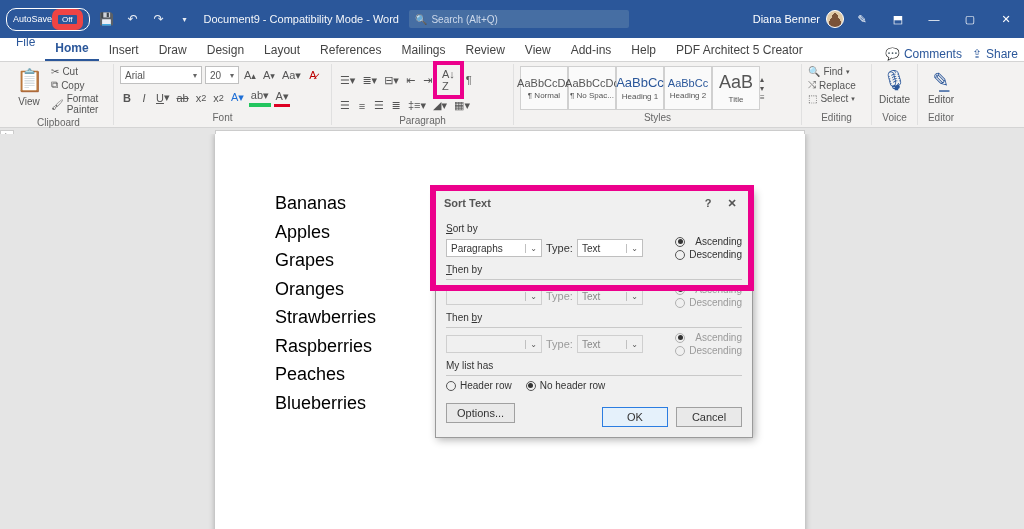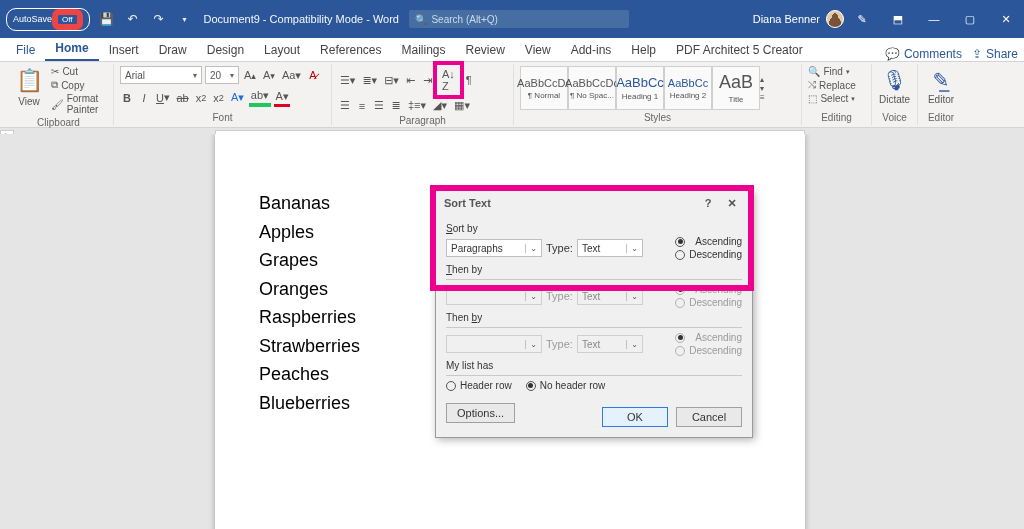--- a/index.html
+++ b/index.html
@@ -13,21 +13,21 @@
   .tb-search { margin-left: 10px; background: #466ea3; height: 18px; width: 220px; border-radius: 2px; display: flex; align-items: center; padding: 0 6px; font-size: 10px; color: #cdd9ea;}
   .tb-spacer { flex: 1; }
   .tb-user { display: flex; align-items: center; gap: 6px; font-size: 11px;}
   .avatar { width: 18px; height: 18px; border-radius: 50%; background: #e0c9a6; border: 1px solid #fff; background-image: radial-gradient(circle at 50% 33%, #7a5238 0 3px, transparent 3px), radial-gradient(circle at 50% 75%, #7a5238 0 6px, transparent 6px);}
   .tb-right { display: flex; align-items: center; }
   .tb-win { width: 36px; height: 26px; display: flex; align-items: center; justify-content: center; font-size: 11px;}
   
   .menu { height: 24px; background: #fff; display: flex; align-items: flex-end; padding: 0 6px; font-size: 12px; color: #444; border-bottom: 1px solid #d4d4d4;}
   .menu-item { padding: 4px 10px; cursor: pointer;}
   .menu-item.active { color: #2b579a; border-bottom: 2px solid #2b579a; font-weight: 600;}
-  .menu-file { background: none; color: #2b579a; padding: 4px 10px; }
+  .menu-file { background: none; color: #2b579a; padding: 12px 10px; }
   .menu-right { margin-left: auto; display: flex; gap: 10px; align-items: center; color: #2b579a; font-size: 12px;}
   .menu-right span { display: inline-flex; align-items: center; gap: 4px;}
   
   .ribbon { height: 66px; background: #f3f2f1; display: flex; padding: 2px 4px; border-bottom: 1px solid #d4d4d4; font-size: 11px; color: #555;}
   .rgroup { display: flex; flex-direction: column; justify-content: space-between; padding: 2px 6px; border-right: 1px solid #e0e0e0;}
   .rgroup-label { text-align: center; font-size: 10px; color: #666; margin-top: 2px; position: relative;}
   .vstack { display: flex; flex-direction: column; gap: 2px; font-size: 10px;}
   .hstack { display: flex; align-items: center; gap: 3px;}
   .rbtn { padding: 1px 2px; font-size: 11px; color: #555; display: inline-flex; align-items: center; justify-content: center; min-width: 14px;}
   .big-btn { display: flex; flex-direction: column; align-items: center; justify-content: flex-start; padding: 2px 6px; font-size: 10px; color: #555; gap: 2px;}
@@ -38,21 +38,21 @@
   .style-box .sample{ font-size:11px; }
   .highlight-sort { outline: 4px solid #ec008c; outline-offset: 1px;}
   
   .ruler-wrap { position: relative; height: 18px; background:#e5e5e5;}
   .ruler { position: absolute; left:215px; width:590px; height:14px; top:2px; background:#fff; border:1px solid #ccc; font-size:8px; color:#888; display:flex; align-items:center; overflow:hidden;}
   .ruler-seg { flex:1; border-right:1px solid #bbb; display:flex; align-items:flex-end; justify-content:center; position:relative;}
   .ruler-seg::before { content: attr(data-n); position:absolute; top:0; font-size:8px;}
   
   .canvas { position:absolute; left:0; right:0; top:134px; bottom:0; background:#e5e5e5; overflow:hidden;}
   .page { position:absolute; left:215px; top:0; width:590px; height:430px; background:#fff; box-shadow:0 0 6px rgba(0,0,0,.3);}
-  .doc-text { position:absolute; left:44px; top:55px; font-family: Arial, sans-serif; font-size:18px; color:#000; line-height:28.5px;}
+  .doc-text { position:absolute; left:60px; top:55px; font-family: Arial, sans-serif; font-size:18px; color:#000; line-height:28.5px;}
   
   .dialog { position:absolute; left:435px; top:190px; width:318px; background:#f0f0f0; border:1px solid #9a9a9a; box-shadow:2px 2px 8px rgba(0,0,0,.3); font-size:11px; color:#333;}
   .dlg-title { height:24px; display:flex; align-items:center; padding:0 8px; color:#555;font-weight:bold;}
   .dlg-title .sp { flex:1;}
   .dlg-title .tbtn { width:24px; text-align:center; color:#555;}
   .dlg-body { padding: 4px 10px 10px 10px;}
   .dlg-label { font-size:10px; color:#333; margin: 4px 0 2px 0;}
   .dlg-label .ul { text-decoration: underline; text-decoration-color:#333;}
   .dlg-row { display:flex; align-items:center; gap:4px;}
   .combo { border:1px solid #bfbfbf; background:#fff; height:18px; display:flex; align-items:center; padding:0 4px; font-size:10px; color:#333;}
@@ -300,22 +300,22 @@
   </div>
 </div>
 
 <div class="canvas">
   <div class="page">
     <div class="doc-text">
       <div>Bananas</div>
       <div>Apples</div>
       <div>Grapes</div>
       <div>Oranges</div>
+      <div>Strawberries</div>
       <div>Raspberries</div>
-      <div>Strawberries</div>
       <div>Peaches</div>
       <div>Blueberries</div>
     </div>
   </div>
 </div>
 
 <div class="dialog">
   <div class="pink-box pink-dialog"></div>
   <div class="dlg-title">
     <span>Sort Text</span>

